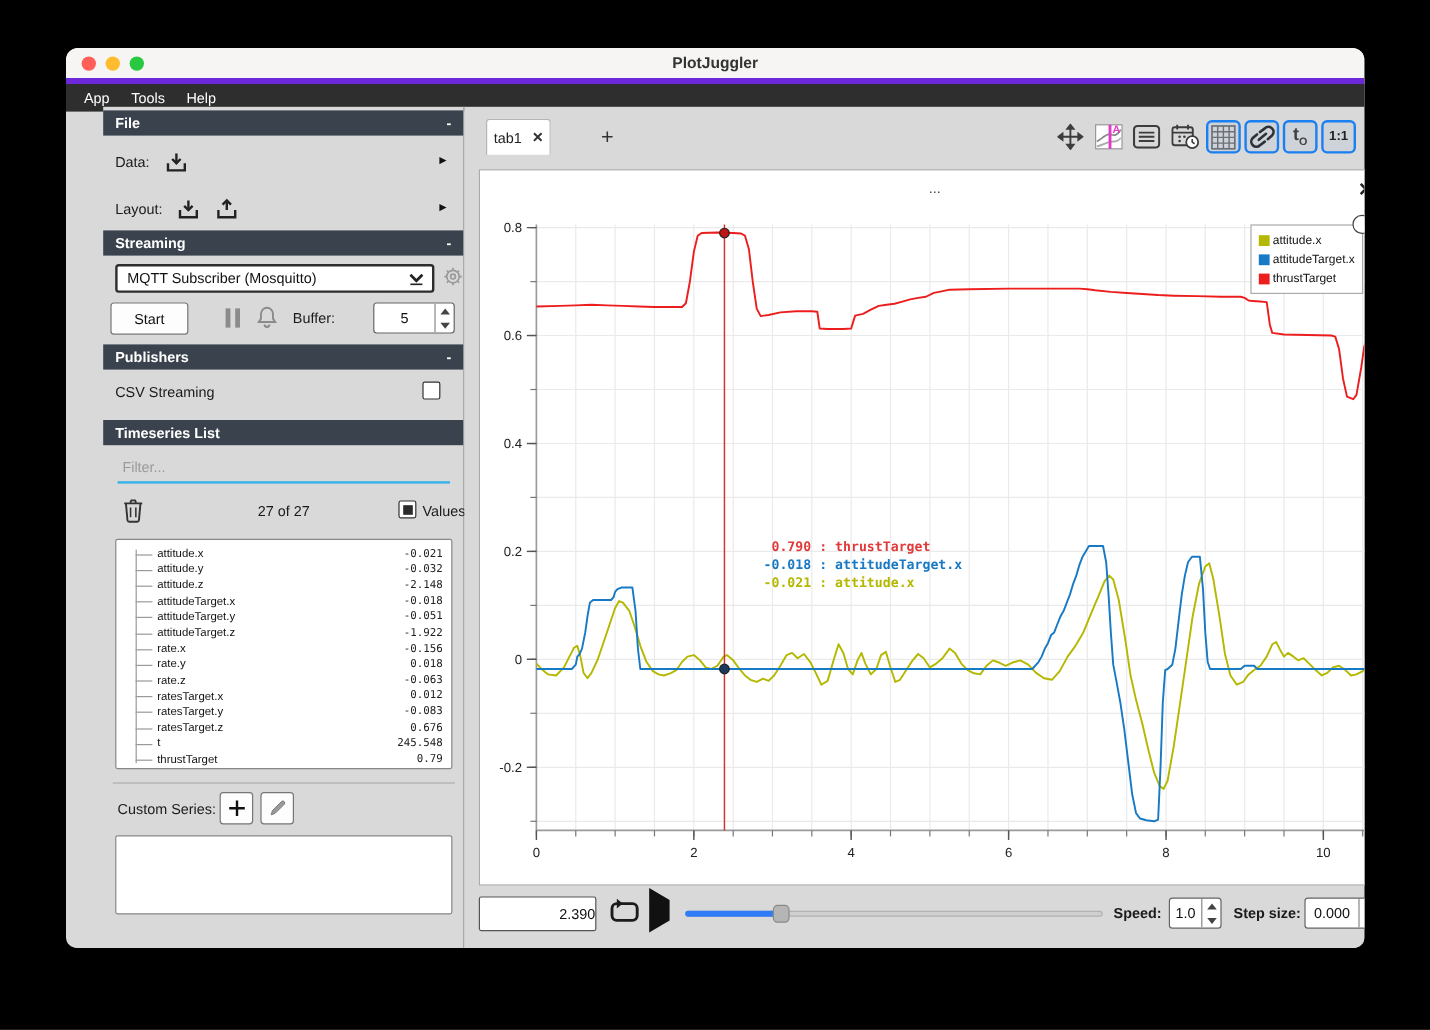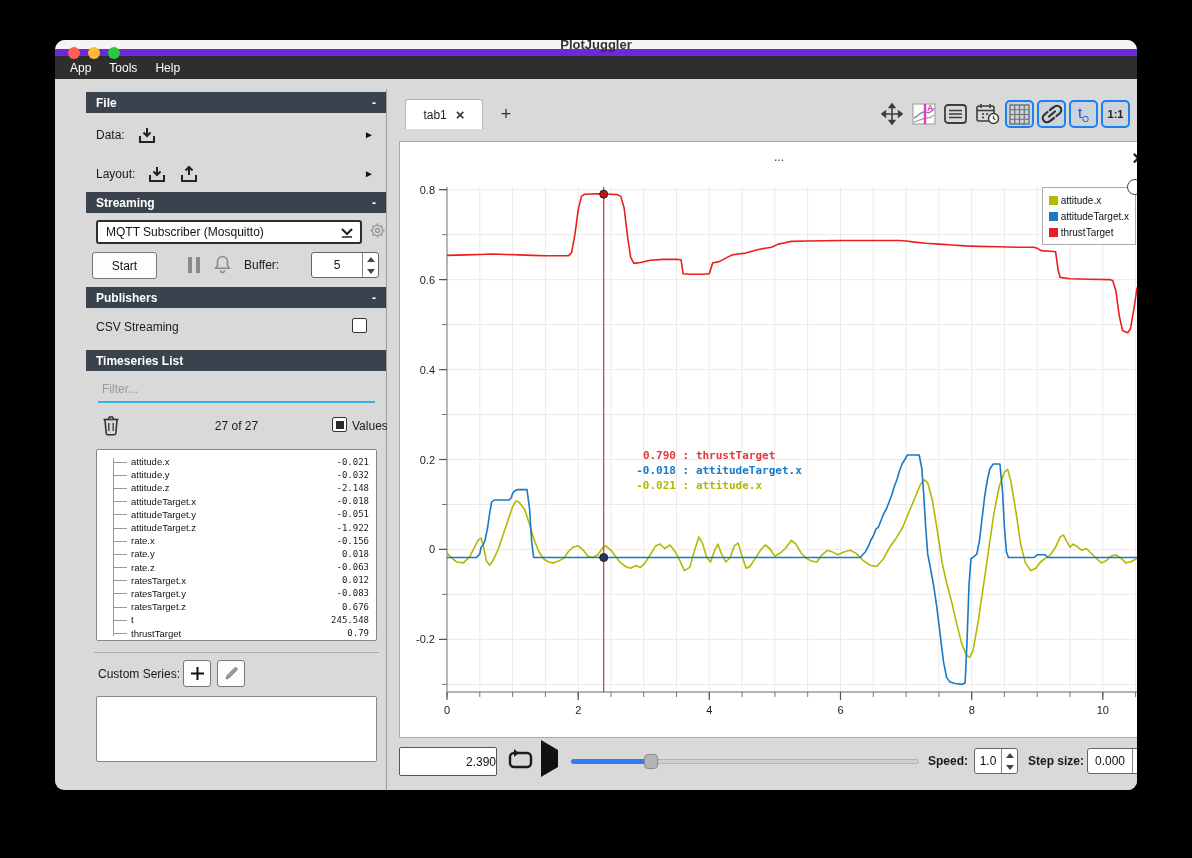--- a/index.html
+++ b/index.html
@@ -1,21 +1,21 @@
 <!DOCTYPE html>
 <html><head>
 <meta charset="utf-8">
 <style>
   html,body{margin:0;padding:0;width:1192px;height:858px;background:#000;overflow:hidden;
     font-family:"Liberation Sans",sans-serif;-webkit-font-smoothing:antialiased;}
   *{box-sizing:border-box;}
   .window{position:absolute;left:55px;top:40px;width:1082px;height:750px;background:#d9d9d9;
     border-radius:10px 10px 9px 9px;overflow:hidden;box-shadow:0 20px 60px rgba(0,0,0,.8);}
   
-  .titlebar{position:relative;height:16px;background:#f6f5f4;border-bottom:7px solid #6d28d9;
+  .titlebar{position:relative;height:30px;background:#f6f5f4;border-bottom:5px solid #6d28d9;
     display:flex;align-items:center;justify-content:center;}
   .title-text{font-size:13px;font-weight:bold;color:#333;}
   .lights{position:absolute;left:13px;top:7px;display:flex;gap:8px;}
   .light{width:12px;height:12px;border-radius:50%;}
   
   .menubar{height:23px;background:#2e2e2e;display:flex;align-items:center;padding-left:6px;}
   .menu-item{color:#fff;font-size:12px;padding:2px 9px;}
   
   .content{position:absolute;top:49px;left:0;right:0;bottom:0;display:flex;padding-left:31px;}
   .sidebar{position:relative;width:301px;background:#d9d9d9;border-right:1px solid #9e9e9e;flex:none;}
@@ -46,31 +46,31 @@
     border:1px solid #888;border-radius:2px;overflow:hidden;}
   .ts-inner{position:relative;padding:5px 0 0 0;}
   .ts-vline{position:absolute;left:16px;top:8px;width:1px;height:178px;background:#999;}
   .ts-row{position:relative;margin-left:34px;height:13.2px;display:flex;align-items:center;
     justify-content:space-between;padding-right:7px;}
   .ts-row::before{content:"";position:absolute;left:-18px;top:50%;width:14px;height:1px;background:#999;}
   .ts-name{font-size:9.5px;color:#111;}
   .ts-val{font-size:9px;font-family:"DejaVu Sans Mono",monospace;color:#222;}
   
   .tabbar{position:absolute;left:0;top:8px;right:0;height:32px;}
-  .tab{position:absolute;left:18px;top:2px;width:78px;height:30px;background:#fff;
+  .tab{position:absolute;left:18px;top:2px;width:54px;height:30px;background:#fff;
     border:1px solid #b5b5b5;border-bottom:none;border-radius:3px 3px 0 0;display:flex;
     align-items:center;justify-content:center;gap:9px;font-size:12px;color:#222;}
   .tab .x{font-size:15px;font-weight:bold;color:#333;line-height:1;}
   .newtab{position:absolute;left:106px;top:4px;width:26px;height:26px;font-size:18px;color:#333;
     display:flex;align-items:center;justify-content:center;}
   .toolbar{position:absolute;right:7px;top:0;height:34px;display:flex;align-items:center;gap:3px;}
   .icon-btn{width:29px;height:28px;display:flex;align-items:center;justify-content:center;
     border:2px solid transparent;border-radius:5px;color:#3d3d3d;}
   .icon-btn.active{border-color:#1a7ff0;background:rgba(26,127,240,0.05);}
-  .t0{font-size:15px;font-weight:normal;color:#1d4ed8;line-height:1;}
+  .t0{font-size:15px;font-weight:bold;color:#404040;line-height:1;}
   .t0 sub{font-size:9px;}
   .ratio{font-size:11px;font-weight:bold;color:#222;}
   
   .plot{position:absolute;left:12px;top:52px;width:760px;height:597px;background:#fff;
     border:1px solid #aaa;}
   .plot-title{position:absolute;top:8px;left:0;right:0;text-align:center;font-size:12px;color:#444;}
   .plot-close{position:absolute;top:6px;right:14px;font-size:20px;font-weight:bold;color:#222;line-height:1;}
   .corner-circle{position:absolute;top:37px;right:15px;width:16px;height:16px;border:1.5px solid #444;
     border-radius:50%;background:#fff;z-index:5;}
   .legend{position:absolute;top:45px;right:22px;background:#fff;border:1px solid #aaa;

